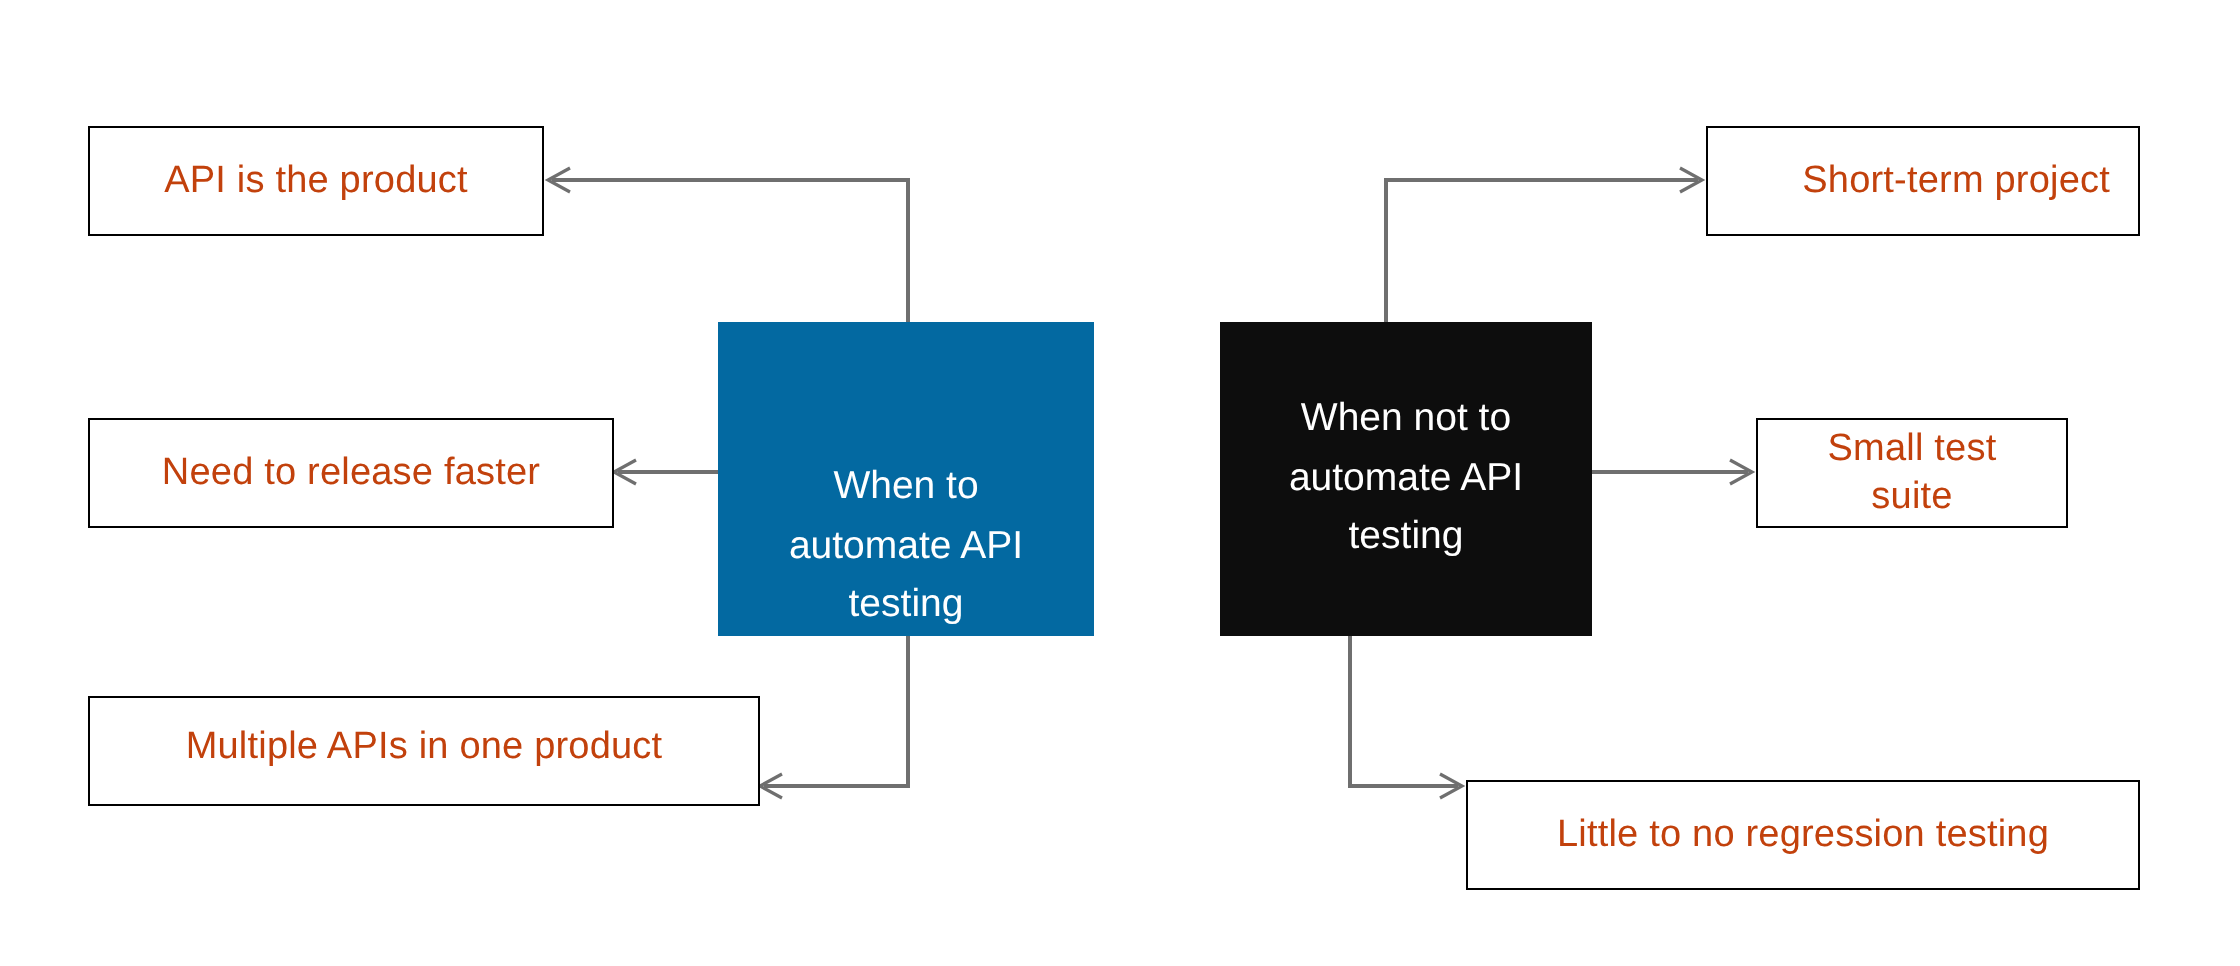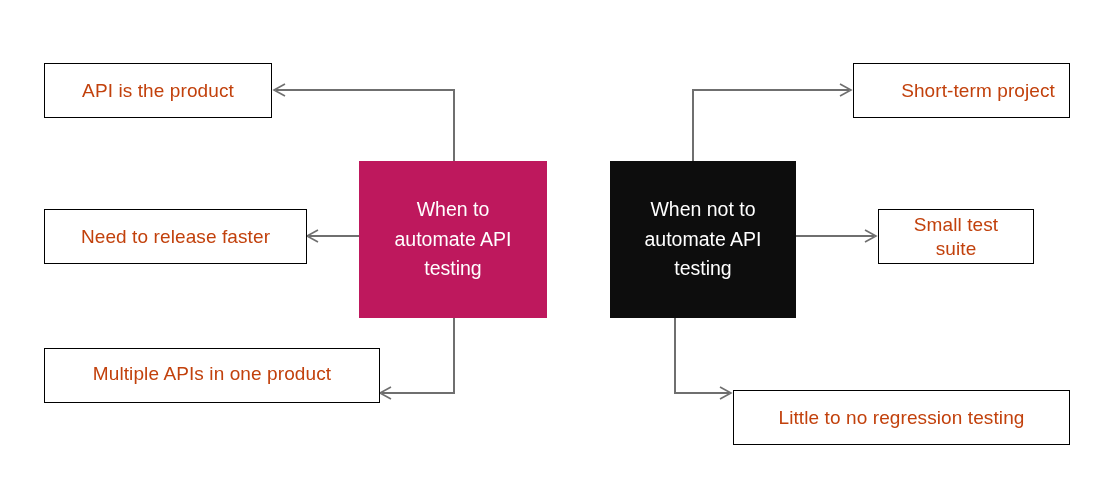--- a/index.html
+++ b/index.html
@@ -33,21 +33,21 @@
     letter-spacing: 0.1px;
     line-height: 1.25;
     padding: 16px 14px;
   }
   .node.hub {
     color: #ffffff;
     font-size: 19.5px;
     line-height: 1.52;
     padding: 0 16px;
   }
-  .node.hub-red { background: #be185d; }
+  .node.hub-red { background: #0369a1; align-items: flex-end; }
   .node.hub-black { background: #0d0d0d; }
   #edges {
     position: absolute;
     left: 0;
     top: 0;
     width: 1120px;
     height: 483px;
     pointer-events: none;
   }
   #edges path {

